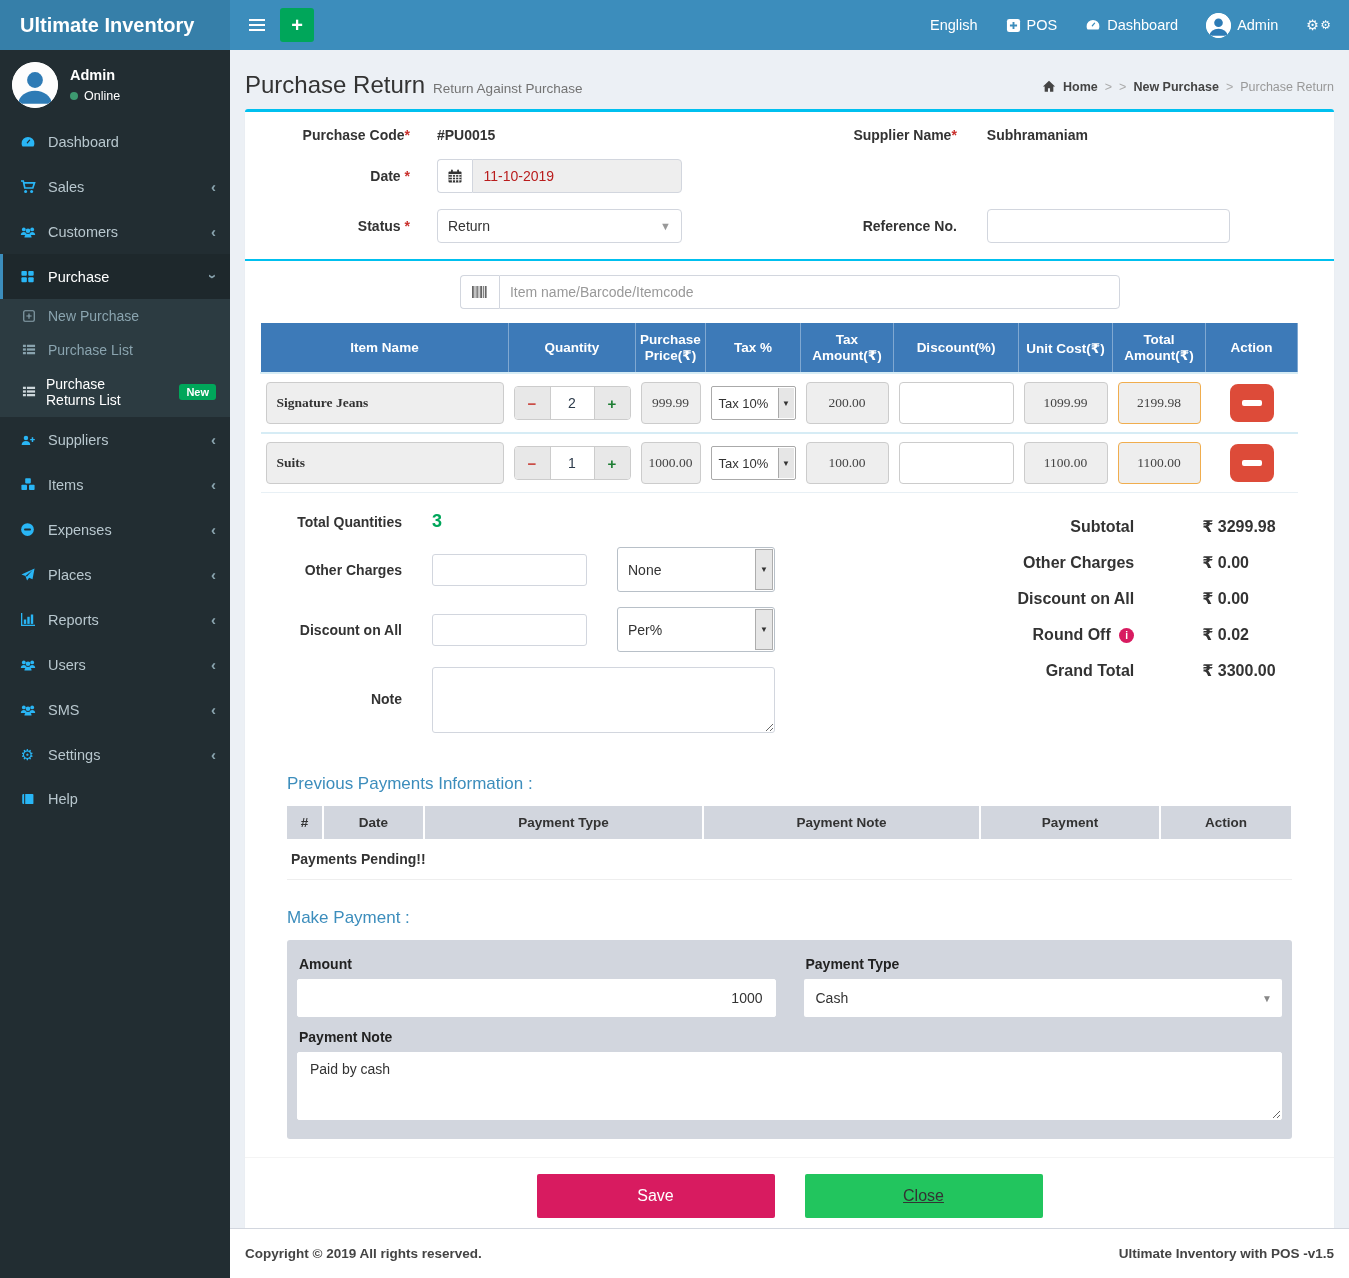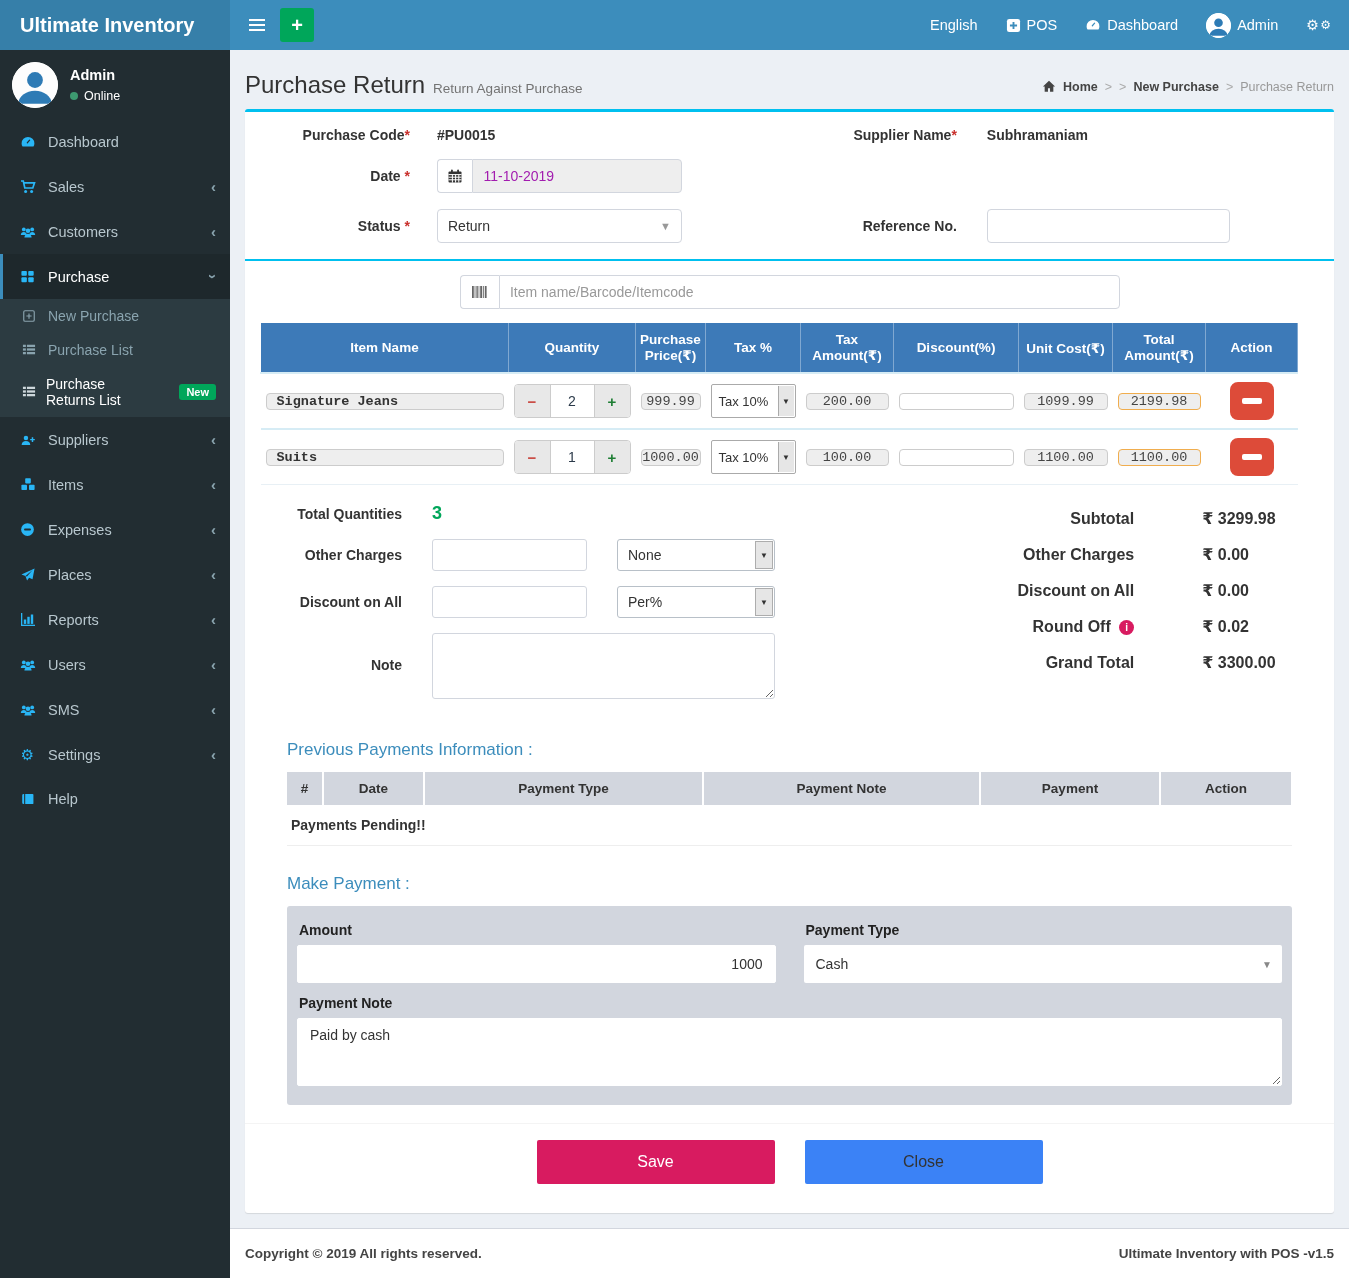--- a/index.html
+++ b/index.html
@@ -59,61 +59,61 @@
   .fcol { display:flex; align-items:center; }
   .fcol-l { width:54%; }
   .fcol-r { width:46%; }
   .flabel { width:150px; text-align:right; font-weight:bold; margin-right:27px; flex:none; }
   .flabel2 { width:125px; text-align:right; font-weight:bold; margin-right:30px; flex:none; }
   .req { color:#c9302c; }
   .static-val { font-weight:bold; color:#333; }
   .igroup { display:flex; width:245px; }
   .iaddon { width:42px; border:1px solid #d2d6de; border-right:none; border-radius:4px 0 0 4px; background:#fff; display:flex; align-items:center; justify-content:center; }
   .cal-ic { width:16px; height:16px; color:#333; }
-  .inp { height:34px; border:1px solid #d2d6de; border-radius:4px; padding:0 10px; font-size:14px; color:#a21caf; font-family:inherit; width:100%; background:#fff; }
+  .inp { height:34px; border:1px solid #d2d6de; border-radius:4px; padding:0 10px; font-size:14px; color:#b91c1c; font-family:inherit; width:100%; background:#fff; }
   .inp.dis { background:#eee; border-radius:0 4px 4px 0; }
   .sel { position:relative; width:245px; height:34px; border:1px solid #d2d6de; border-radius:4px; background:#fff; display:flex; align-items:center; padding:0 10px; color:#333; cursor:pointer; }
   .sel .caret { position:absolute; right:10px; color:#999; font-size:11px; }
   .inp-ref { width:243px; }
 
   hr.cyan { border:none; border-top:2px solid #00c0ef; margin:4px -15px 14px; }
 
   
   .search-wrap { display:flex; justify-content:center; margin-bottom:14px; }
   .search-group { display:flex; width:660px; }
   .bc-ic { width:18px; height:16px; }
   .search-inp { border-radius:0 4px 4px 0; color:#333; }
   .search-inp::placeholder { color:#999; }
 
   
   table.items { width:1037px; border-collapse:collapse; table-layout:fixed; margin-bottom:18px; }
   table.items th { background:#3d7ab8; color:#fff; font-size:13.5px; font-weight:bold; text-align:center; padding:9px 4px; border:1px solid rgba(255,255,255,.35); border-top:none; }
   table.items td { padding:8px 5px; border-bottom:1px solid #e8f0f5; border-top:2px solid #d6ecf5; text-align:center; vertical-align:middle; }
-  .cell-inp { height:17px; border:1px solid #ccc; border-radius:4px; background:#eee; width:100%; text-align:center; color:#444; font-family:Liberation Mono, monospace; font-size:13.5px; }
+  .cell-inp { height:42px; border:1px solid #ccc; border-radius:4px; background:#eee; width:100%; text-align:center; color:#444; font-family:Liberation Serif, serif; font-size:13.5px; }
   .cell-inp.name { text-align:left; padding:0 10px; font-weight:bold; color:#333; }
   .cell-inp.white { background:#fff; }
   .cell-inp.total { border-color:#f0ad4e; }
   .stepper { display:flex; height:34px; border:1px solid #ccc; border-radius:4px; overflow:hidden; }
   .step-btn { width:36px; background:#e8e8e8; border:none; font-size:15px; font-weight:bold; cursor:pointer; flex:none; }
   .step-btn.minus { color:#c9473f; border-right:1px solid #ccc; }
   .step-btn.plus { color:#1e7e34; border-left:1px solid #ccc; }
   .step-val { flex:1; border:none; text-align:center; font-size:14px; color:#2b3a4a; width:100%; min-width:0; font-family:inherit; }
   .taxsel { position:relative; display:flex; align-items:center; height:34px; border:1px solid #aaa; border-radius:2px; background:#fff; padding:0 20px 0 7px; font-size:13px; color:#333; cursor:pointer; }
   .taxsel .nbox { position:absolute; right:1px; top:1px; bottom:1px; width:16px; background:#e6e6e6; border-left:1px solid #aaa; display:flex; align-items:center; justify-content:center; font-size:8px; color:#333; }
   .del-btn { width:44px; height:38px; background:#dd4b39; border:none; border-radius:8px; cursor:pointer; display:inline-flex; align-items:center; justify-content:center; }
   .del-btn .bar { width:20px; height:6px; background:#fff; border-radius:2px; }
 
   
   .totals-zone { display:flex; margin:6px 0 26px; }
   .tz-left { width:58%; }
   .tz-row { display:flex; align-items:center; margin-bottom:15px; }
   .tz-label { width:142px; text-align:right; font-weight:bold; margin-right:30px; flex:none; }
   .qty-green { color:#00a65a; font-weight:bold; font-size:18px; }
   .tz-inp { width:155px; height:32px; border:1px solid #d2d6de; border-radius:3px; }
-  .widgetsel { position:relative; width:158px; height:32px; border:1px solid #b8c0c8; border-radius:3px; background:#fff; display:flex; align-items:center; padding:0 24px 0 10px; margin-left:30px; cursor:pointer; }
+  .widgetsel { position:relative; width:158px; height:45px; border:1px solid #b8c0c8; border-radius:3px; background:#fff; display:flex; align-items:center; padding:0 24px 0 10px; margin-left:30px; cursor:pointer; }
   .widgetsel .nbox { position:absolute; right:1px; top:1px; bottom:1px; width:18px; background:#e6e6e6; border:1px solid #adadad; display:flex; align-items:center; justify-content:center; font-size:8px; }
   .note-ta { width:343px; height:66px; border:1px solid #d2d6de; border-radius:3px; resize:both; font-family:inherit; padding:6px 8px; }
   .tz-right { width:42%; padding-top:6px; }
   .sum-row { display:flex; align-items:center; margin-bottom:17px; }
   .sum-label { width:260px; text-align:right; font-weight:bold; font-size:16px; flex:none; }
   .sum-val { margin-left:68px; font-weight:bold; font-size:16px; }
   .info-i { display:inline-flex; align-items:center; justify-content:center; width:15px; height:15px; border-radius:50%; background:#d81b60; color:#fff; font-size:10px; font-weight:bold; margin-left:4px; vertical-align:1px; font-style:normal; }
 
   
   .section-heading { color:#3c8dbc; font-size:17px; margin:4px 0 12px 27px; font-weight:normal; }
@@ -129,21 +129,21 @@
   .mp-label { font-weight:bold; margin:4px 0 7px 2px; color:#222; }
   .mp-inp { width:100%; height:38px; border:1px solid #fff; border-radius:2px; padding:0 12px; font-family:inherit; font-size:14px; background:#fff; text-align:right; color:#333; }
   .mp-sel { position:relative; height:38px; background:#fff; border-radius:2px; display:flex; align-items:center; padding:0 12px; cursor:pointer; }
   .mp-sel .caret { position:absolute; right:10px; color:#888; font-size:10px; }
   .mp-ta { width:100%; height:68px; border:1px solid #fff; border-radius:2px; font-family:inherit; font-size:14px; padding:8px 12px; color:#333; resize:both; }
 
   
   .box-footer { border-top:1px solid #f4f4f4; margin:18px -15px 0; padding:16px 0 14px; display:flex; justify-content:center; gap:30px; }
   .btn { width:238px; height:44px; border:none; border-radius:2px; font-size:16px; font-family:inherit; cursor:pointer; }
   .btn-save { background:#d81b60; color:#fff; }
-  .btn-close { background:#3b82f6; color:#333; }
+  .btn-close { background:#22c55e; color:#333;text-decoration:underline; }
 
   
   .main-footer { grid-column:2; grid-row:3; background:#fff; border-top:1px solid #d2d6de; display:flex; align-items:center; padding:0 15px; font-size:13.5px; color:#444; }
   .main-footer .left { font-weight:bold; }
   .main-footer .right { margin-left:auto; font-weight:bold; }
 
   svg { display:block; }
 </style>
 </head>
 <body>

